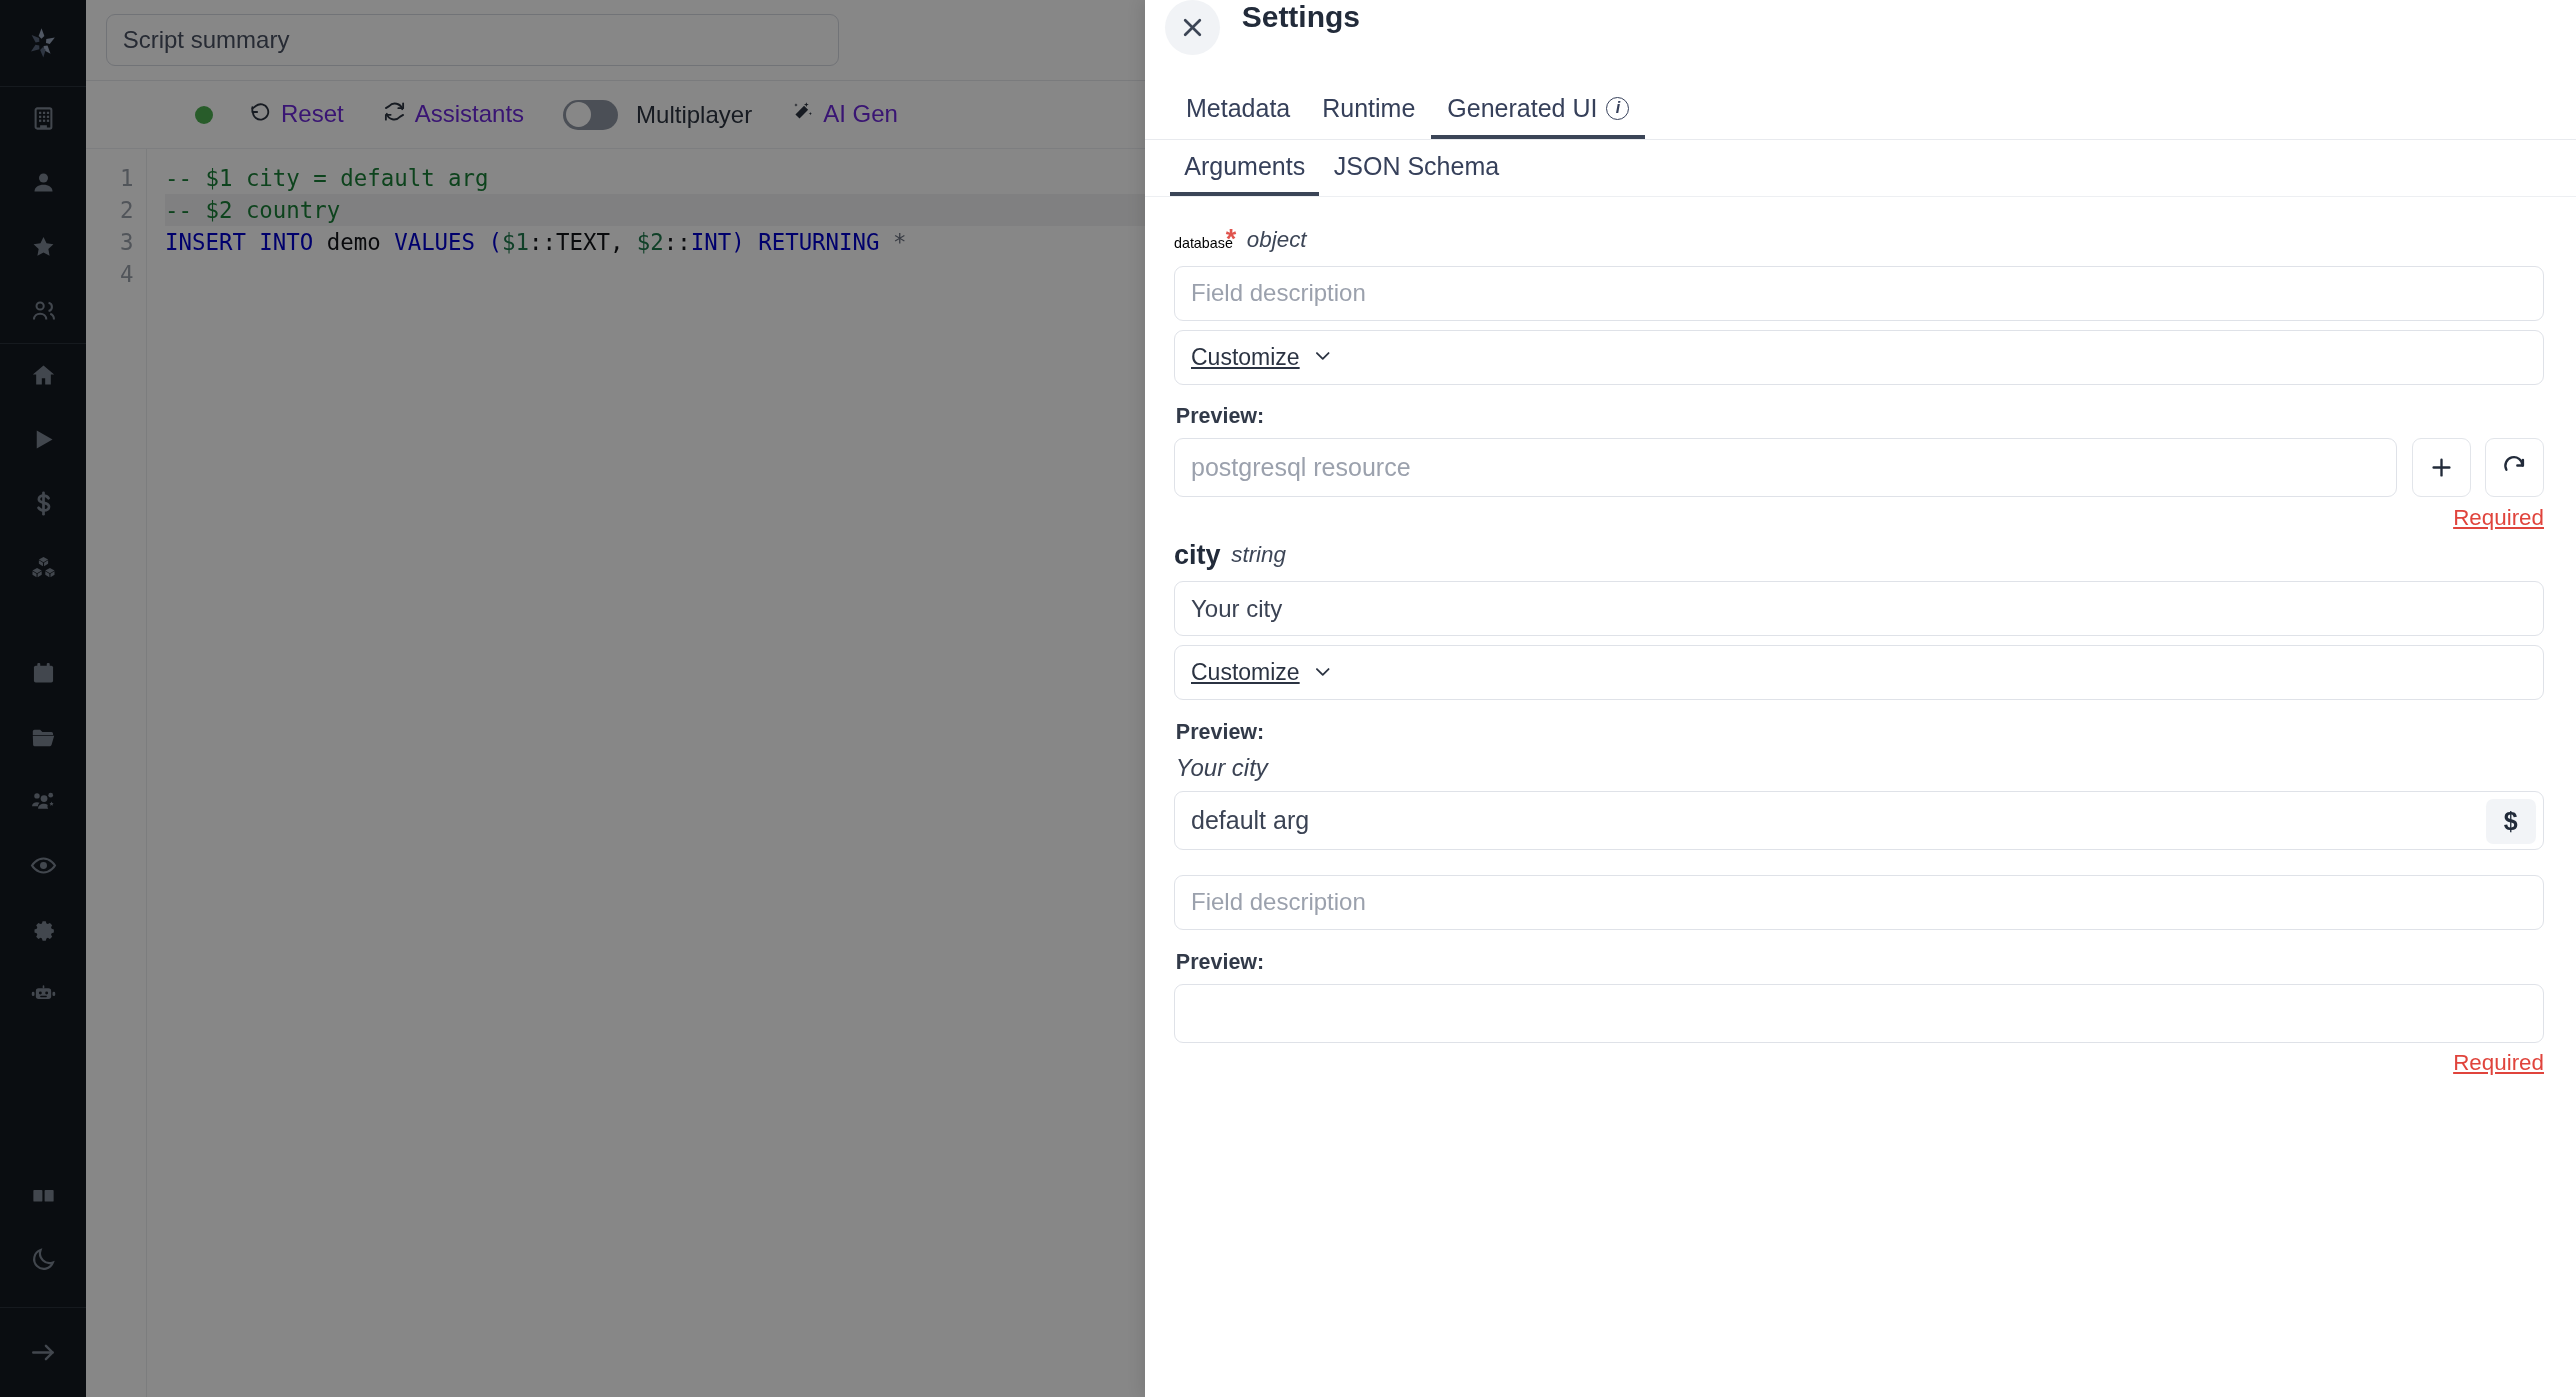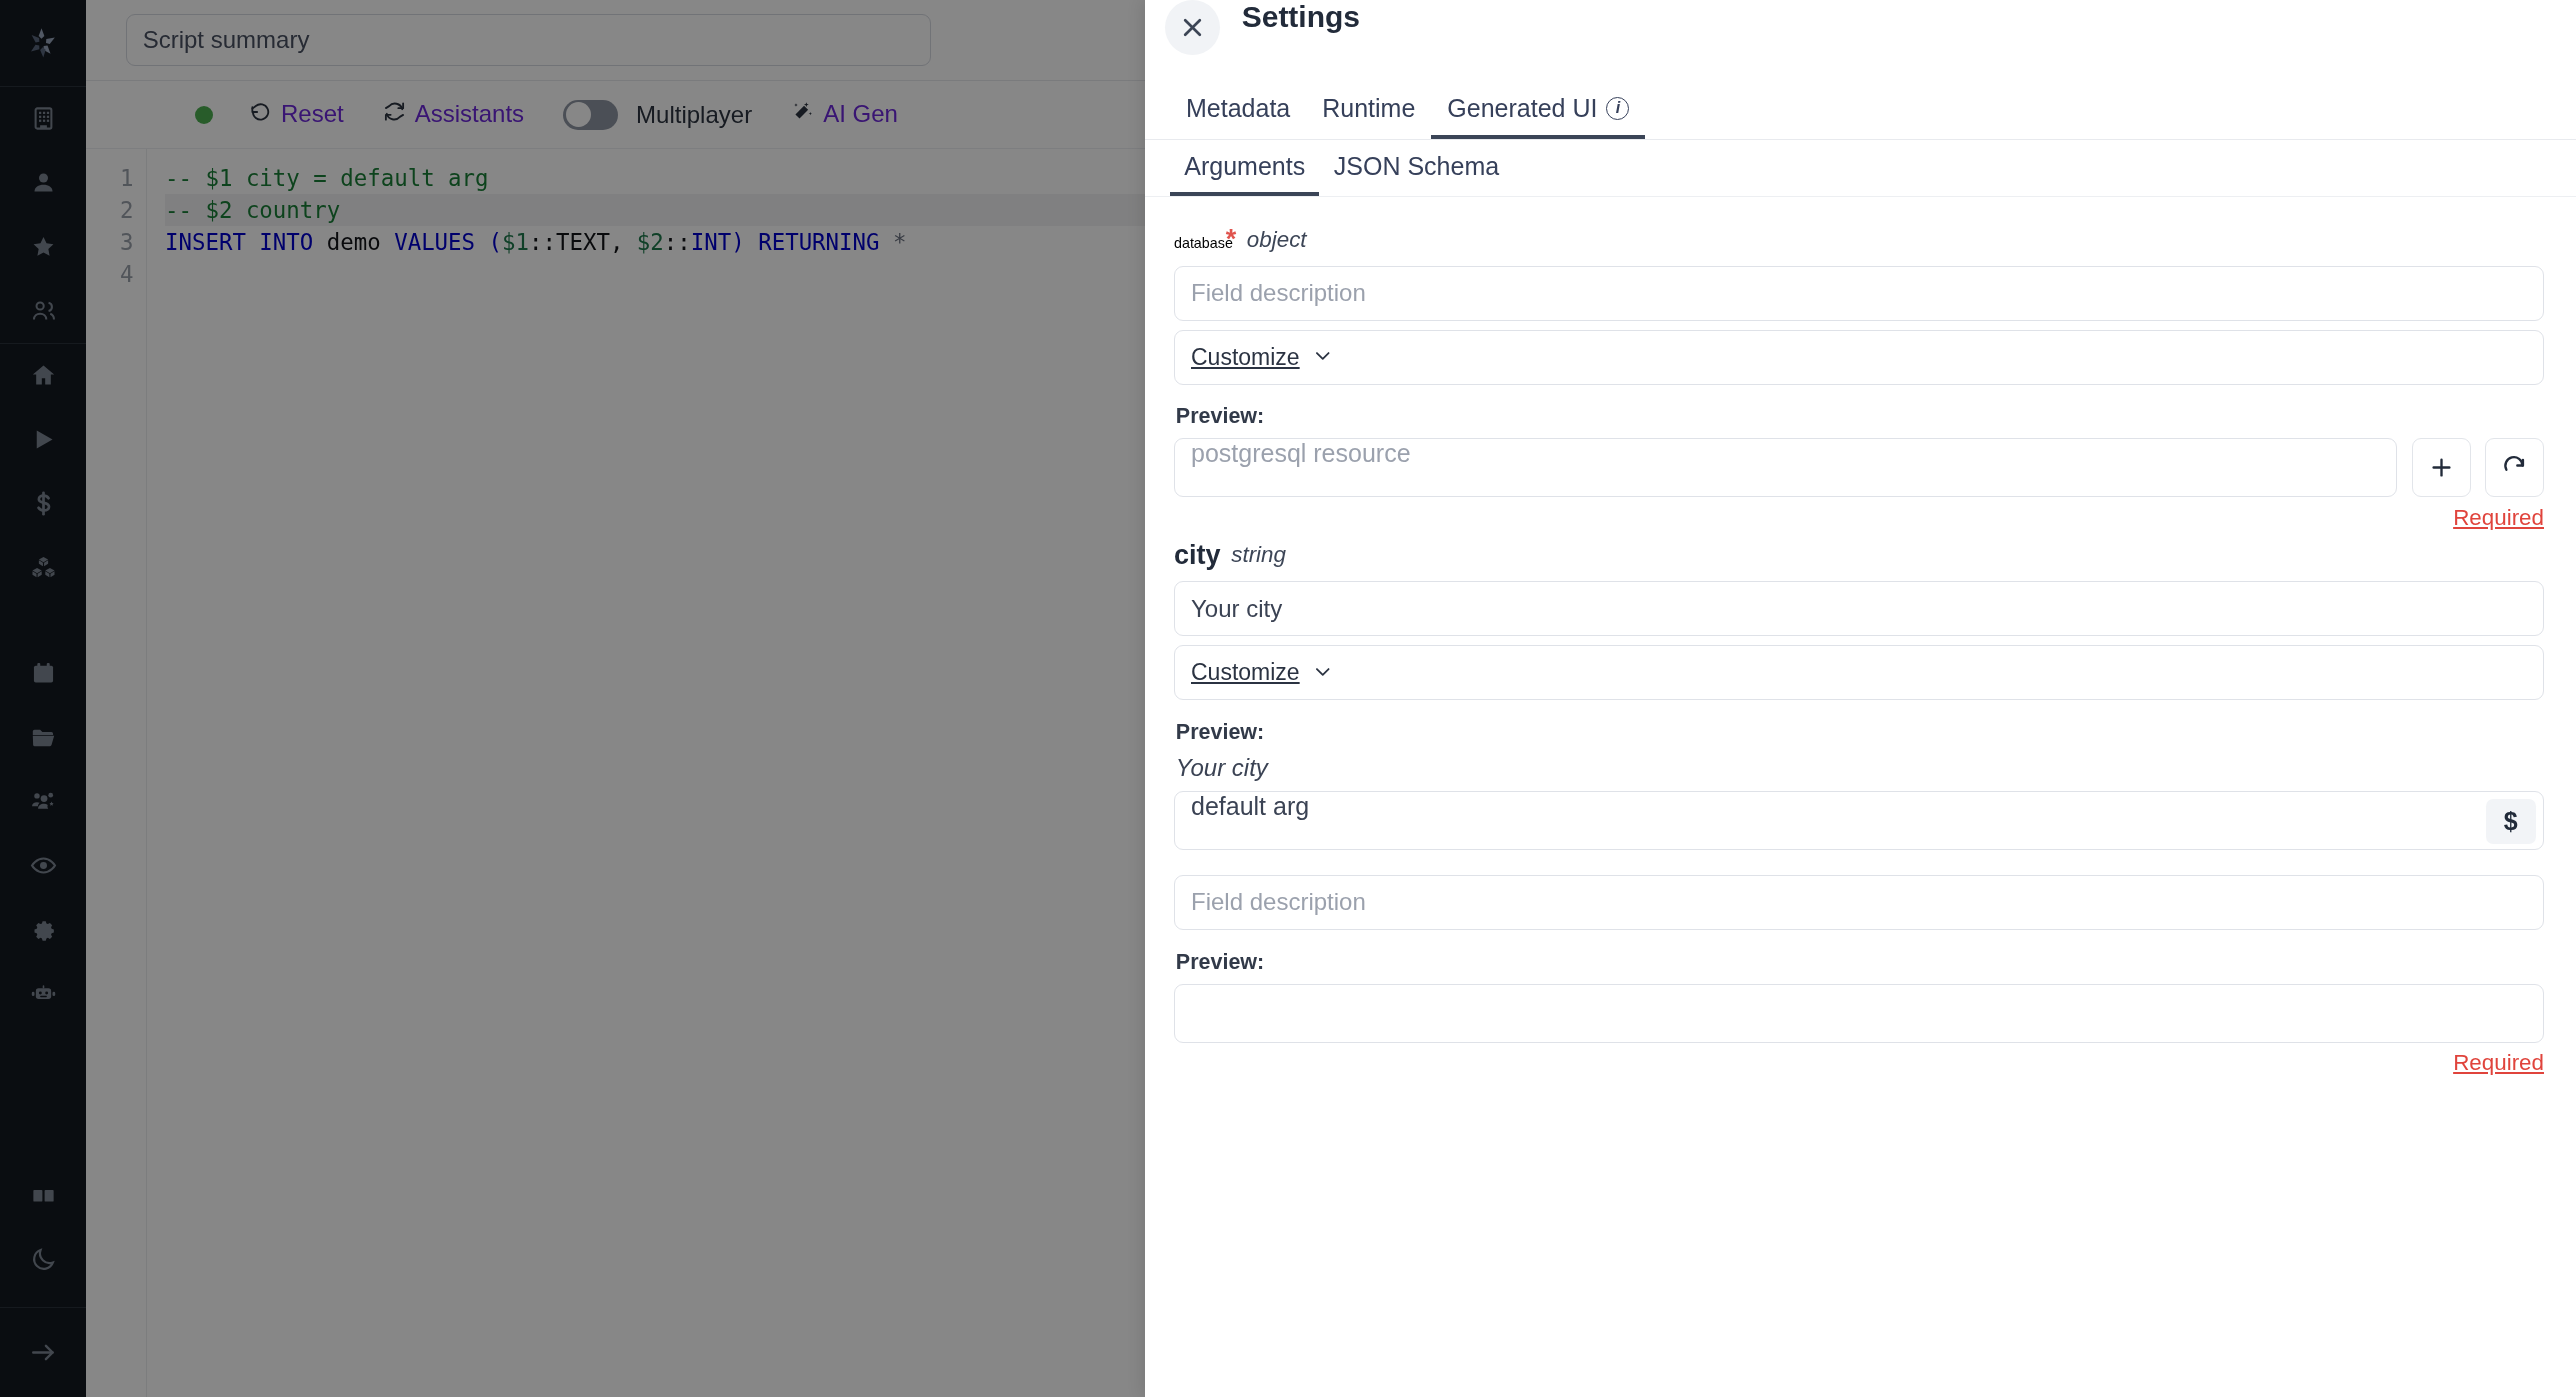--- a/index.html
+++ b/index.html
@@ -57,27 +57,27 @@
     min-width: 0;
   }
   .topbar {
     height: 81px; flex: 0 0 81px;
     display: flex; align-items: center;
     padding: 0 19.7px 0 19.7px;
     background: #ffffff;
     border-bottom: 0.9px solid #e6e8ec;
   }
   .summary-input {
-    width: 805px; height: 52px;
+    width: 733px; height: 52px;
     border: 0.9px solid #d5d9e0;
     border-radius: 9px;
     background: #ffffff;
     display: flex; align-items: center;
     padding: 0 16px;
-    font-size: 24px; color: #4a5263; margin-left: 20px;
+    font-size: 24px; color: #4a5263;
   }
   .topbar-spacer { flex: 1 1 auto; }
   .pencil-btn {
     width: 66px; height: 66px;
     border-radius: 9px;
     background: #e9ebef;
     display: flex; align-items: center; justify-content: center;
   }
 
   .toolbar {
@@ -237,21 +237,21 @@
     margin: 19.7px 0 9px 1.8px;
   }
   .preview-sub {
     font-size: 24px; font-style: italic; color: #3b4354;
     margin: 0 0 9px 1.8px;
   }
   .preview-row { display: flex; align-items: center; gap: 14.3px; }
   .preview-input {
     flex: 1 1 auto; height: 59px;
     border: 0.9px solid #dfe2e8; border-radius: 9px;
-    display: flex; align-items: flex-start;
+    display: flex; align-items: center;
     padding: 0 16px;
     font-size: 25px; color: #9ba1ad;
     background: #ffffff;
     position: relative;
   }
   .preview-input.filled { color: #3b4354; }
   .icon-btn {
     width: 59px; height: 59px; flex: 0 0 59px;
     border: 0.9px solid #e2e5ea; border-radius: 9px;
     background: #ffffff;

